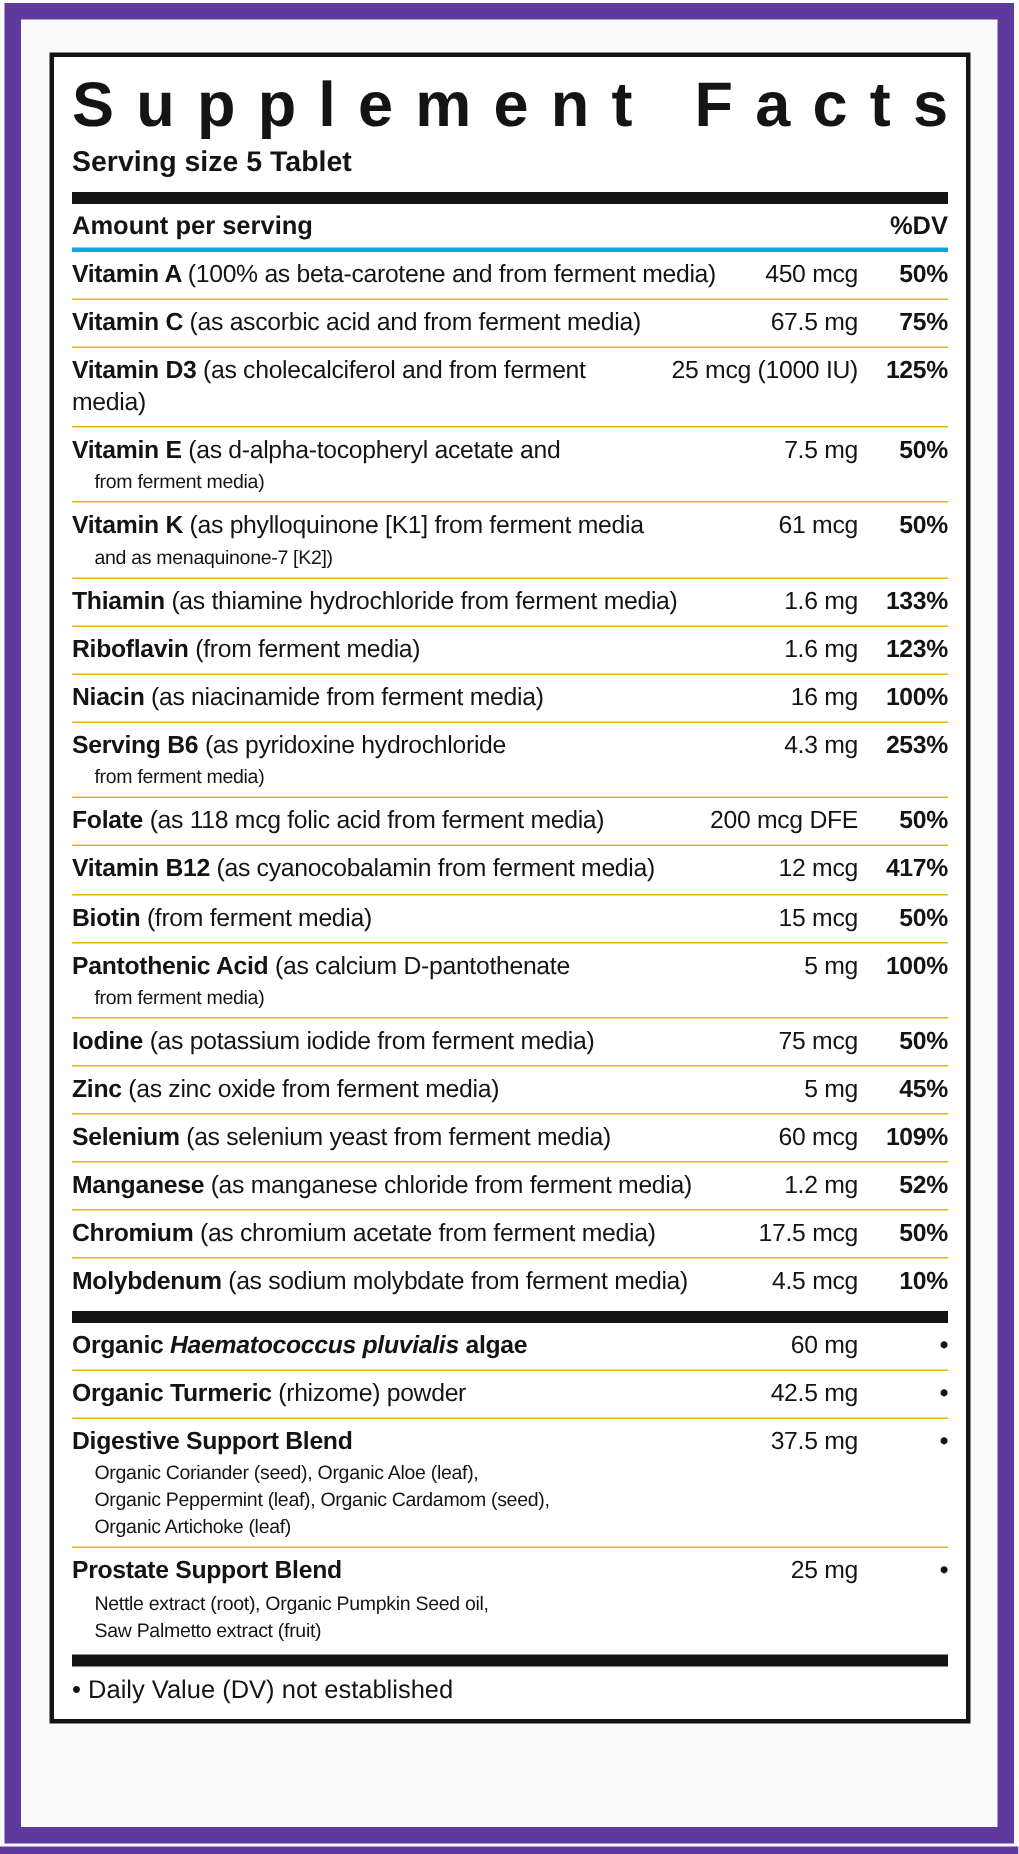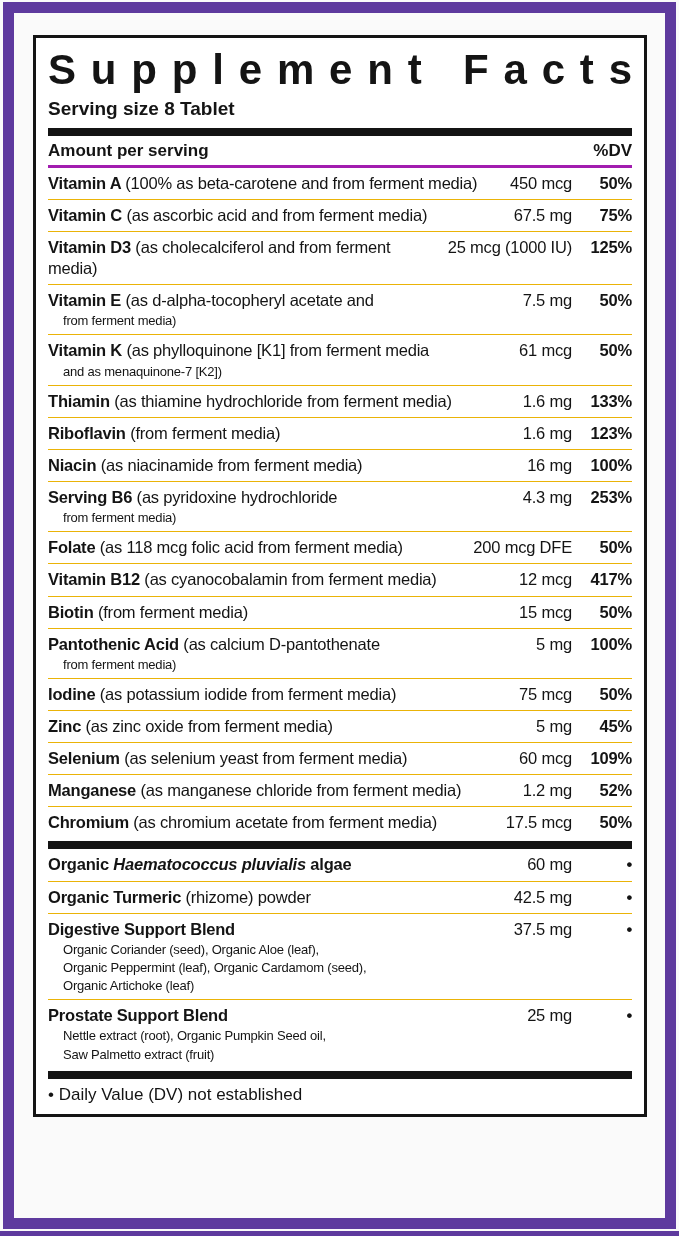--- a/index.html
+++ b/index.html
@@ -21,21 +21,21 @@
   }
   .title{
     display:flex;justify-content:space-between;align-items:baseline;
     font-weight:bold;font-size:42px;line-height:1.12;margin:2px 0 4px 0;
     white-space:nowrap;
   }
   .serving{font-weight:bold;font-size:19px;line-height:1.25;margin:0 0 7px 0;}
   .thickbar{height:8px;background:#141414;margin:0 0 0 0;}
   .hdr{
     display:flex;justify-content:space-between;font-weight:bold;font-size:17px;
-    padding:5px 0 4px 0;border-bottom:3px solid #a21caf;
+    padding:5px 0 4px 0;border-bottom:3px solid #0ea5e9;
   }
   .section{}
   .row{border-top:1px solid #eab308;padding:5px 0 5px 0;}
   .row.first{border-top:none;}
   .line1{
     display:grid;grid-template-columns:1fr max-content 52px;column-gap:8px;
     font-size:16.5px;line-height:1.28;letter-spacing:-0.2px;
   }
   .nm .b{font-weight:bold;}
   .nm .it{font-style:italic;}
@@ -66,21 +66,21 @@
       <span>e</span>
       <span>n</span>
       <span>t</span>
       <span>&nbsp;</span>
       <span>F</span>
       <span>a</span>
       <span>c</span>
       <span>t</span>
       <span>s</span>
     </div>
-  <div class="serving">Serving size 8 Tablet</div>
+  <div class="serving">Serving size 5 Tablet</div>
   <div class="thickbar"></div>
   <div class="hdr">
     <span>Amount per serving</span>
     <span>%DV</span>
   </div>
 
   <div>
       <div class="section">
         <div class="row first">
           <div class="line1">
@@ -205,20 +205,27 @@
             <span class="dv">52%</span>
           </div>
         </div>
         <div class="row">
           <div class="line1">
             <span class="nm"><span class="b">Chromium </span><span>(as chromium acetate from ferment media)</span></span>
             <span class="amt">17.5 mcg</span>
             <span class="dv">50%</span>
           </div>
         </div>
+        <div class="row">
+          <div class="line1">
+            <span class="nm"><span class="b">Molybdenum </span><span>(as sodium molybdate from ferment media)</span></span>
+            <span class="amt">4.5 mcg</span>
+            <span class="dv">10%</span>
+          </div>
+        </div>
       </div>
       <div class="midbar"></div>
       <div class="section">
         <div class="row first">
           <div class="line1">
             <span class="nm"><span class="b">Organic </span><span class="b it">Haematococcus pluvialis</span><span class="b"> algae</span></span>
             <span class="amt">60 mg</span>
             <span class="dv">•</span>
           </div>
         </div>

